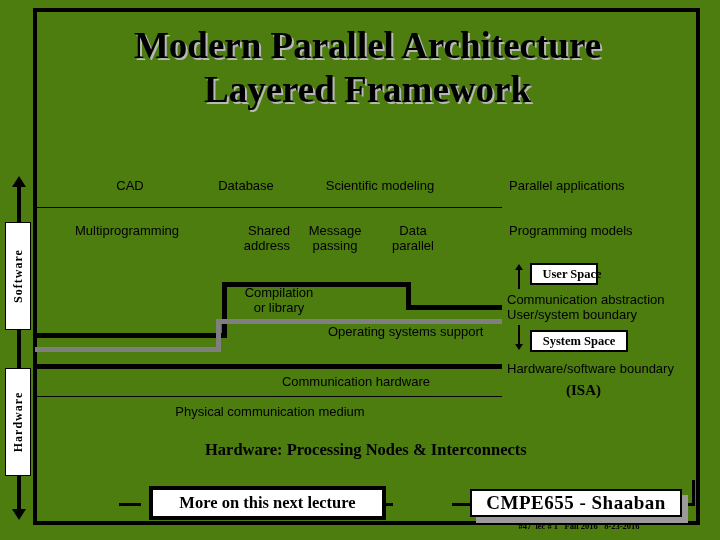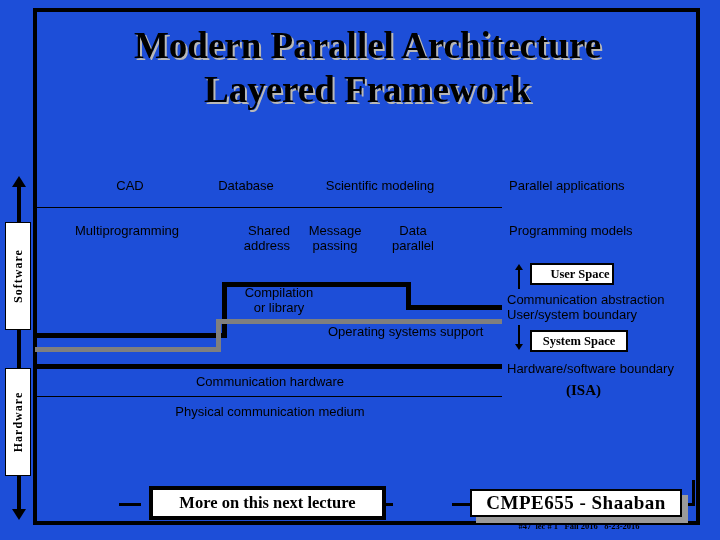--- a/index.html
+++ b/index.html
@@ -2,21 +2,21 @@
 <html><head>
 <meta charset="utf-8">
 <style>
   html,body{margin:0;padding:0;}
   body{
     width:720px;height:540px;
     background:#ffffff;
     font-family:"Liberation Sans", sans-serif;
     overflow:hidden;
   }
-  #slide{position:relative;width:720px;height:540px;background:#1d4ed8;}
+  #slide{position:relative;width:720px;height:540px;background:#4d7c0f;}
 
   
   .frame{
     position:absolute;
     left:33px;top:8px;
     width:667px;height:517px;
     border:4px solid #000;
     box-sizing:border-box;
   }
 
@@ -249,43 +249,44 @@
 or library</div>
 
   <div class="graybar" style="left:35px;top:347px;width:186px;height:5px;"></div>
   <div class="graybar" style="left:216px;top:319px;width:5px;height:33px;"></div>
   <div class="graybar" style="left:216px;top:319px;width:286px;height:5px;"></div>
 
   <div class="lbl" style="left:328px;top:324px;">Operating systems support</div>
 
   <div class="bar" style="left:35px;top:364px;width:467px;height:5px;"></div>
 
-  <div class="lbl ctr" style="left:110px;top:374px;width:320px;">Communication hardware</div>
+  <div class="lbl ctr" style="left:110px;top:374px;width:320px;text-align:right;">Communication hardware</div>
 
   <div class="rule" style="left:35px;top:396px;width:467px;"></div>
 
   <div class="lbl ctr" style="left:110px;top:404px;width:320px;">Physical communication medium</div>
 
   <div class="shead-up" style="left:515px;top:264px;"></div>
   <div class="sshaft" style="left:518px;top:270px;height:19px;"></div>
 
-  <div class="spacebox" style="left:530px;top:263px;width:84px;height:22px;padding-left:16px;">User Space</div>
+  <div class="spacebox" style="left:530px;top:263px;width:68px;height:22px;padding-left:16px;">User Space</div>
 
   <div class="lbl" style="left:507px;top:292px;">Communication abstraction</div>
   <div class="lbl" style="left:507px;top:307px;">User/system boundary</div>
 
   <div class="sshaft" style="left:518px;top:325px;height:19px;"></div>
   <div class="shead-dn" style="left:515px;top:344px;"></div>
 
   <div class="spacebox" style="left:530px;top:330px;width:98px;height:22px;">System Space</div>
 
   <div class="lbl" style="left:507px;top:361px;">Hardware/software boundary</div>
 
   <div class="bold-serif" style="left:566px;top:382px;font-size:15px;">(ISA)</div>
 
+  <div class="bold-serif" style="left:205px;top:440px;font-size:16.5px;">Hardware:  Processing Nodes &amp; Interconnects</div>
 
   <div class="callout-stub" style="left:119px;top:503px;width:22px;"></div>
   <div class="callout-stub" style="left:371px;top:503px;width:22px;"></div>
   <div class="callout" style="left:149px;top:486px;width:237px;height:34px;">More on this next lecture</div>
 
   <div class="sig-stub" style="left:452px;top:503px;width:20px;height:3px;"></div>
   <div class="sig-tick" style="left:692px;top:480px;width:3px;height:26px;"></div>
   <div class="sig-stub" style="left:684px;top:503px;width:11px;"></div>
 
   <div class="sigwrap" style="left:470px;top:489px;width:212px;height:28px;">

